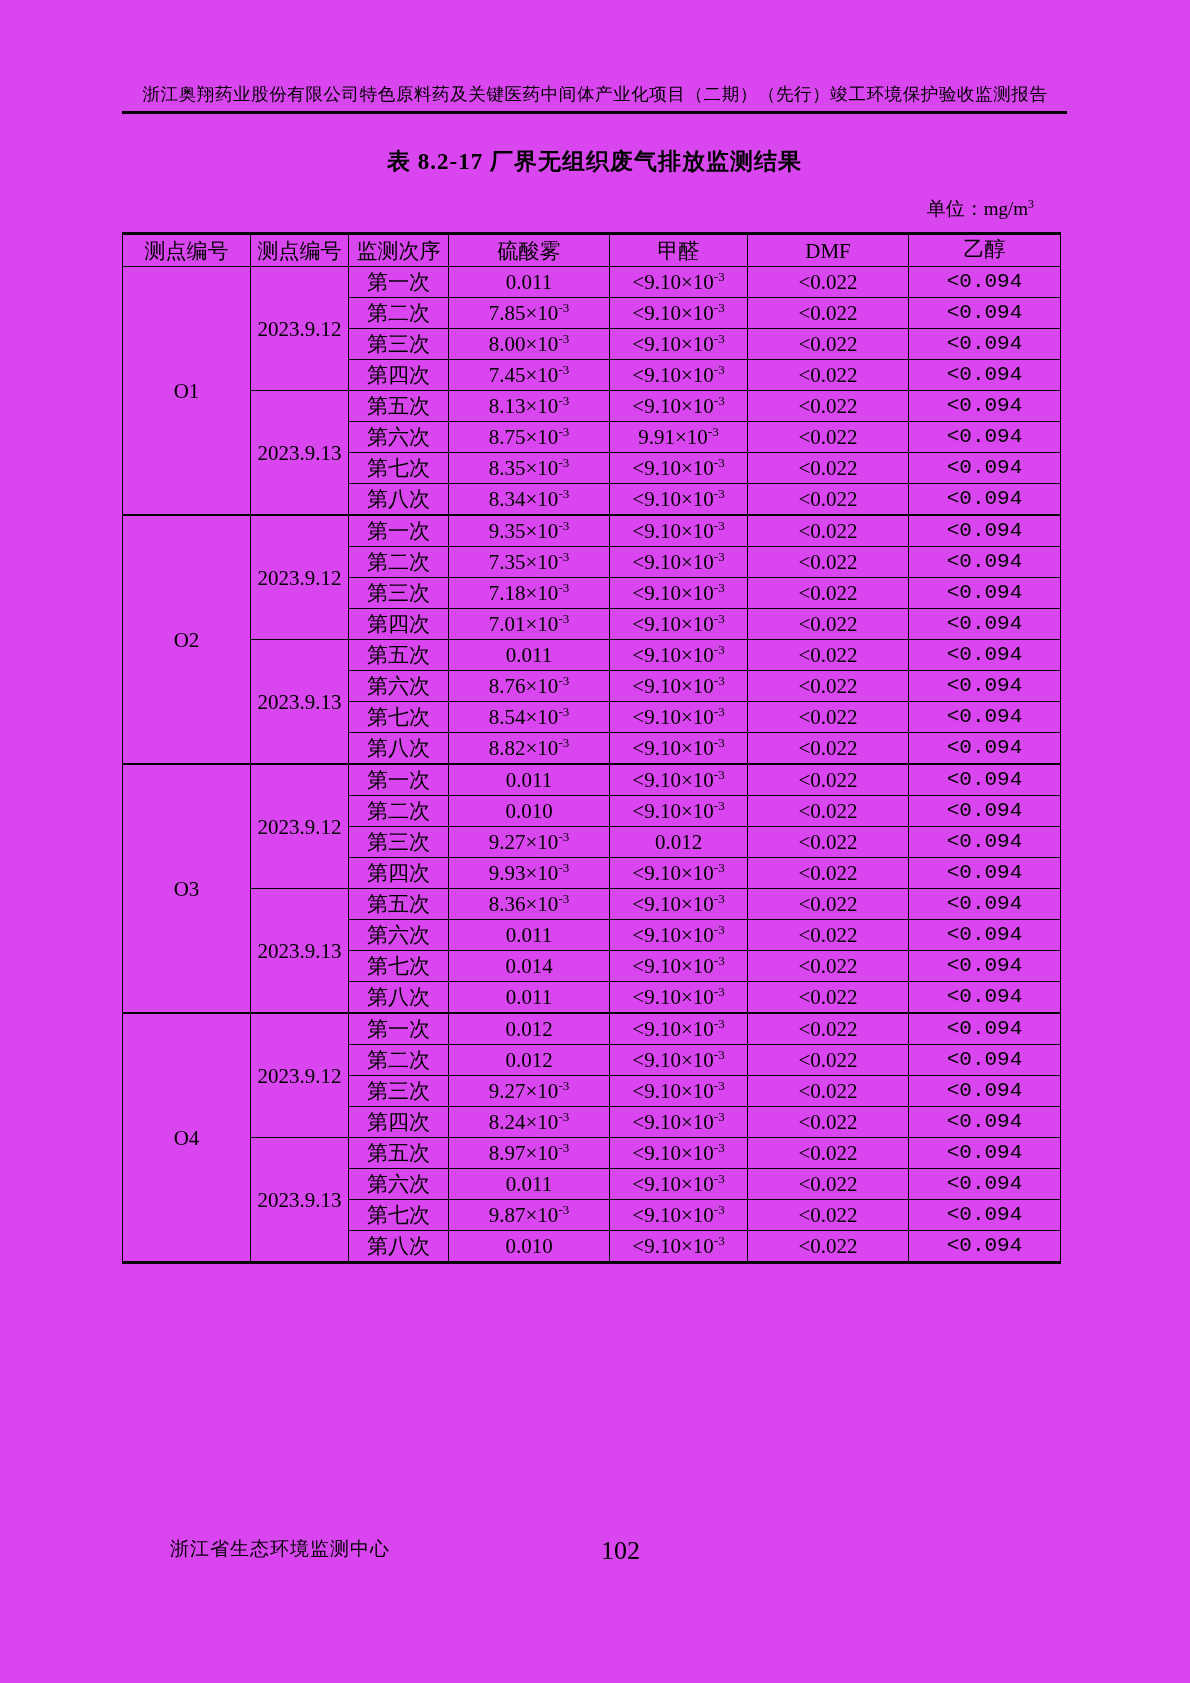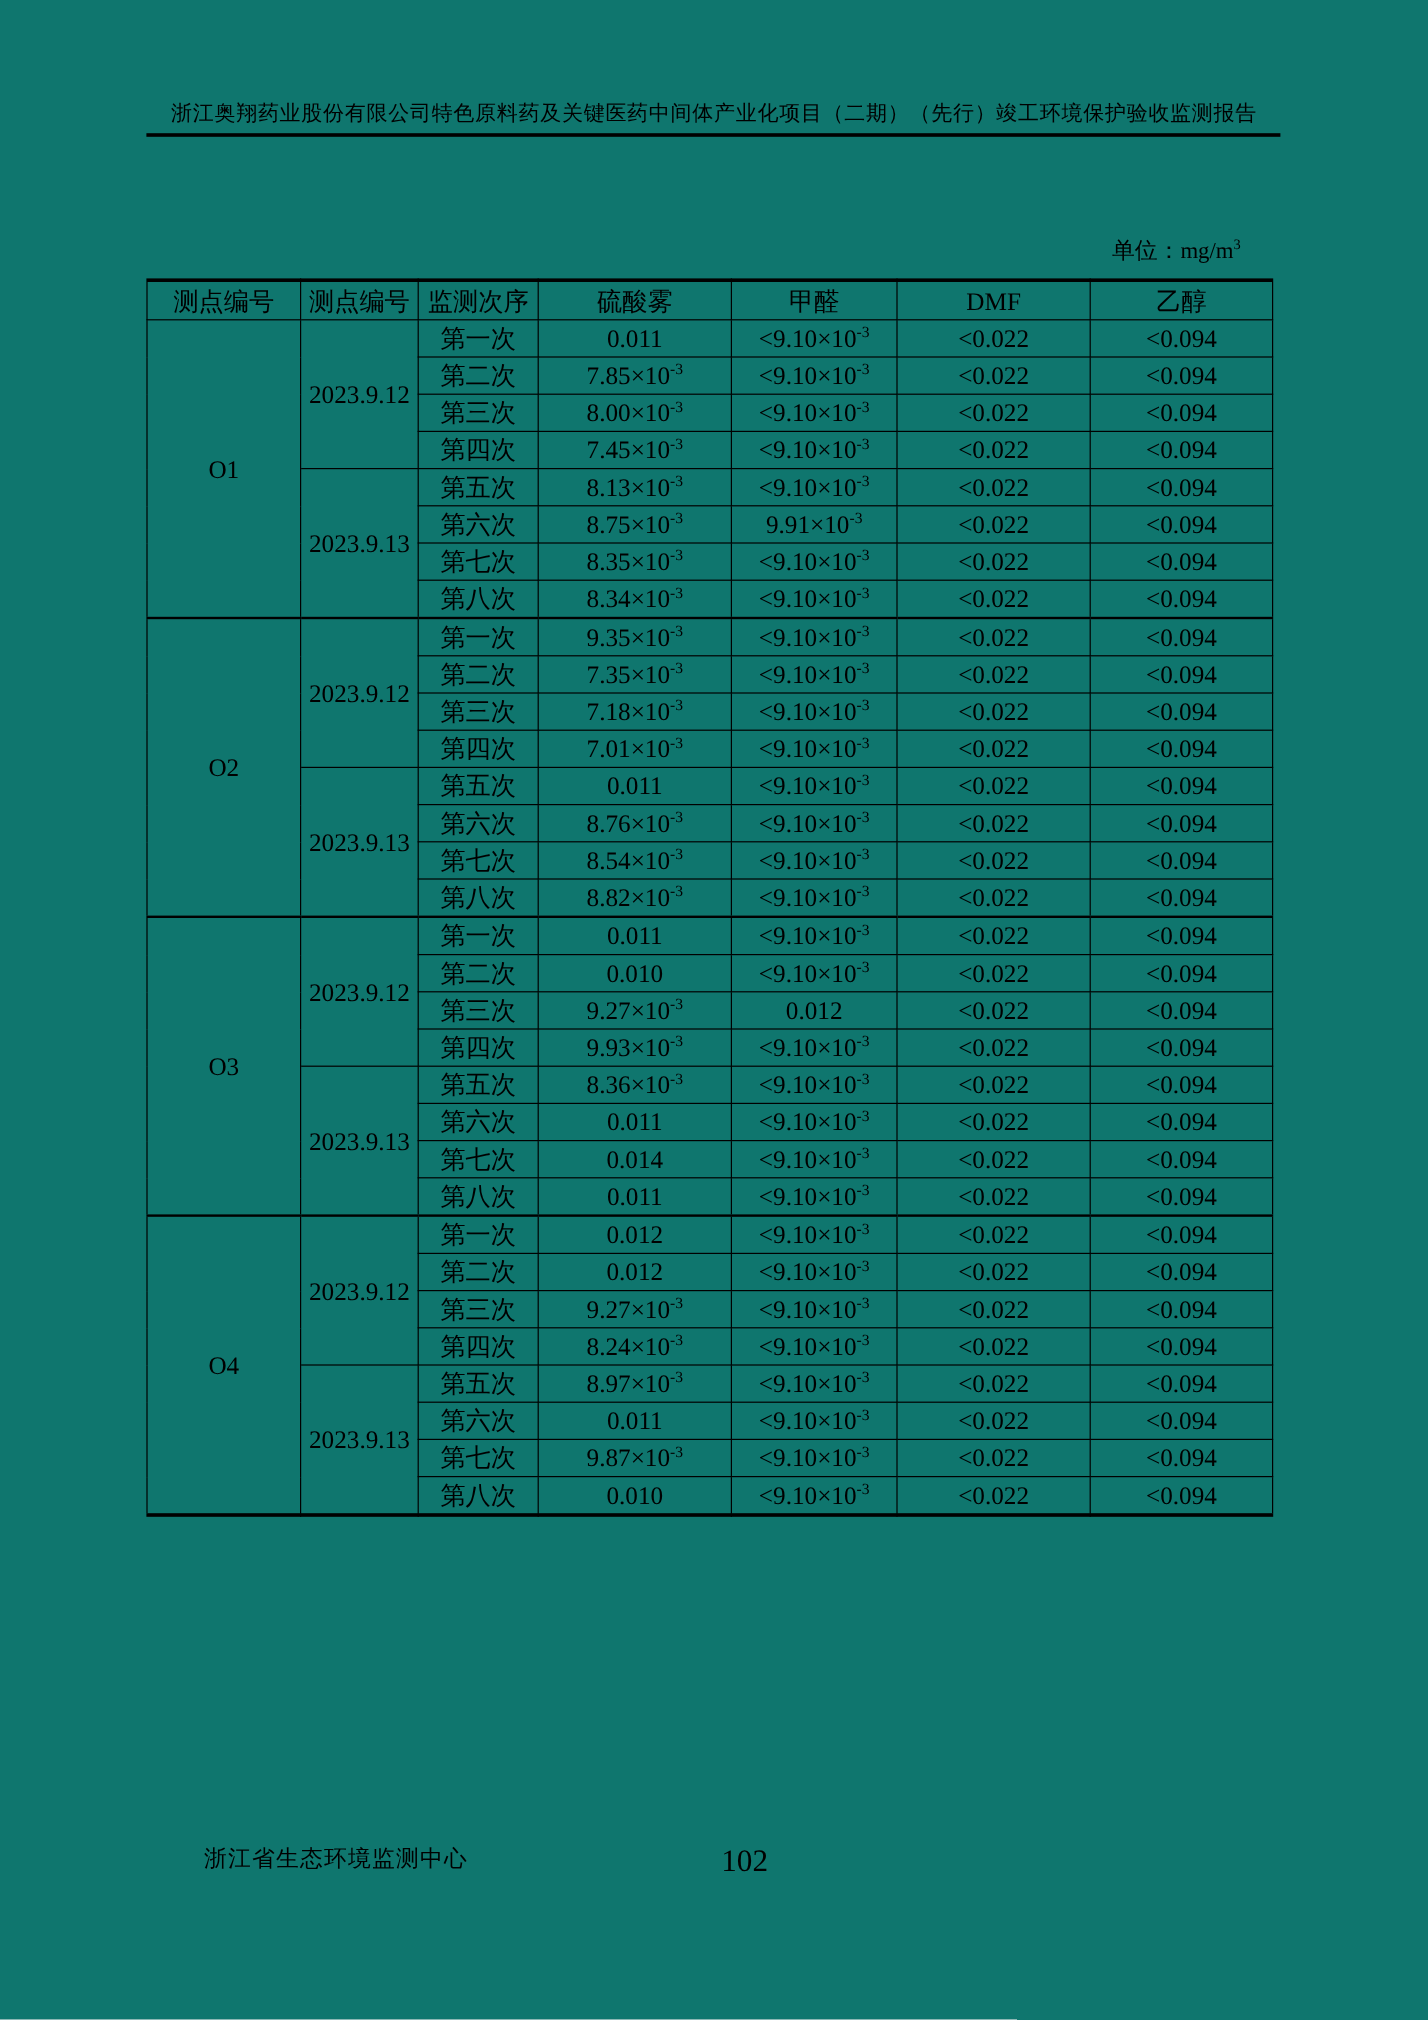--- a/index.html
+++ b/index.html
@@ -1,17 +1,17 @@
 <!DOCTYPE html>
 <html><head>
 <meta charset="utf-8">
 <style>
   html,body{margin:0;padding:0;background:#e8e8e8;}
   .sheet{
-    position:relative;width:1190px;height:1683px;background:#0f766e;
+    position:relative;width:1190px;height:1683px;background:#d946ef;
     margin:0 auto;font-family:"Liberation Serif","DejaVu Serif",serif;color:#000;
     overflow:hidden;
   }
   .doc-header{
     position:absolute;top:82px;left:112px;width:966px;text-align:center;
     font-size:17.5px;letter-spacing:0.6px;white-space:nowrap;
   }
   .header-rule{
     position:absolute;top:111px;left:122px;width:945px;height:3px;background:#000;
   }
@@ -30,36 +30,37 @@
   }
   table.results th, table.results td{
     border:1.5px solid #000;
     text-align:center;vertical-align:middle;
     padding:0;height:30px;line-height:30px;
     overflow:hidden;white-space:nowrap;
     font-weight:normal;
   }
   table.results th{height:31px;}
   th.col-point, td.col-point{border-left:none;margin-left:16px;}
-  th.col-ethanol, td.col-ethanol{border-right:none;}
+  th.col-ethanol, td.col-ethanol{border-right:none;font-family:Liberation Mono, monospace;}
   tr.block-sep th, tr.block-sep td{border-top:2.8px solid #000;}
   table.results sup{font-size:13px;line-height:0;}
   .unit-line sup{font-size:12px;line-height:0;}
   .footer-org{position:absolute;top:1536px;left:170px;font-size:19px;letter-spacing:1px;text-align:right;}
   .footer-page{position:absolute;top:1536px;left:601px;font-size:26px;}
 </style>
 </head>
 <body>
 
 <div class="sheet">
 
   <div class="doc-header">浙江奥翔药业股份有限公司特色原料药及关键医药中间体产业化项目（二期）（先行）竣工环境保护验收监测报告</div>
 
   <div class="header-rule"></div>
 
+  <div class="table-title">表 8.2-17 厂界无组织废气排放监测结果</div>
 
   <div class="unit-line">单位：mg/m<sup>3</sup></div>
 
   <table class="results">
     <colgroup>
       <col style="width:128px">
       <col style="width:98px">
       <col style="width:100px">
       <col style="width:161px">
       <col style="width:138px">

